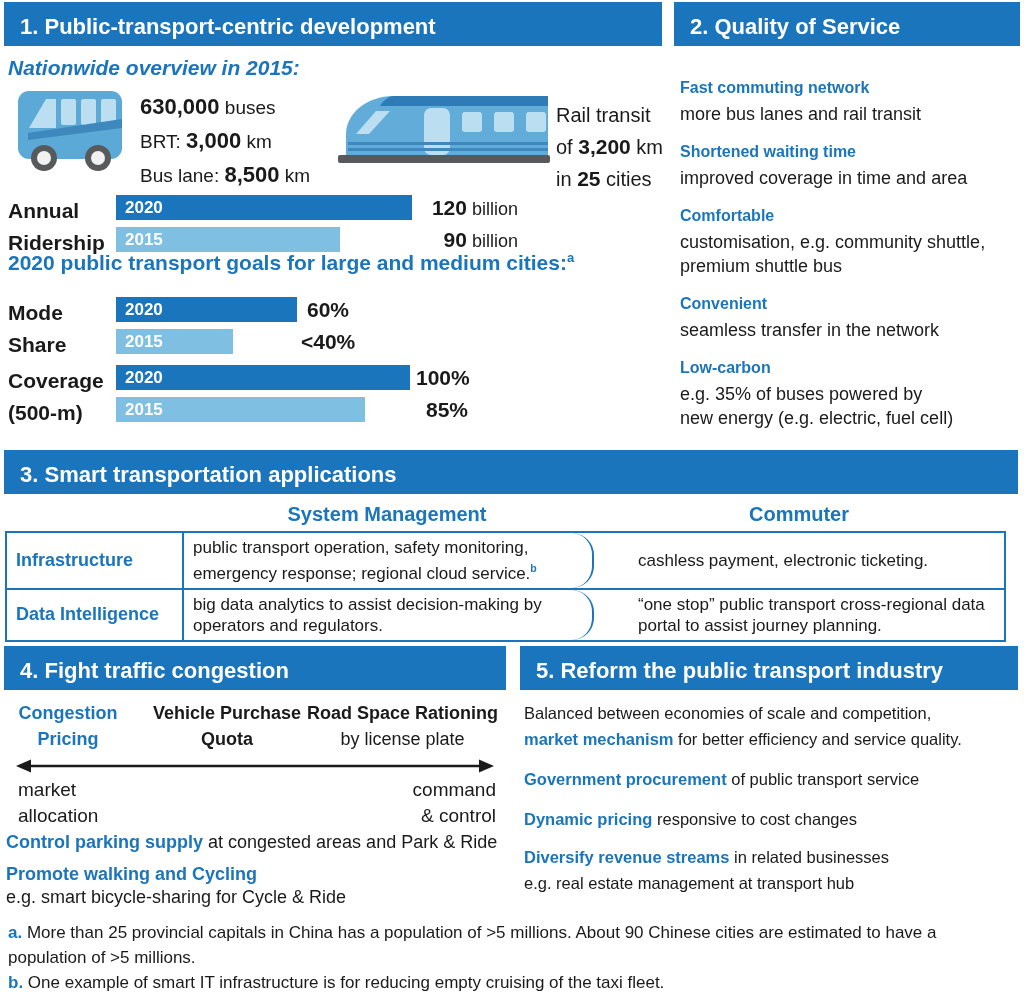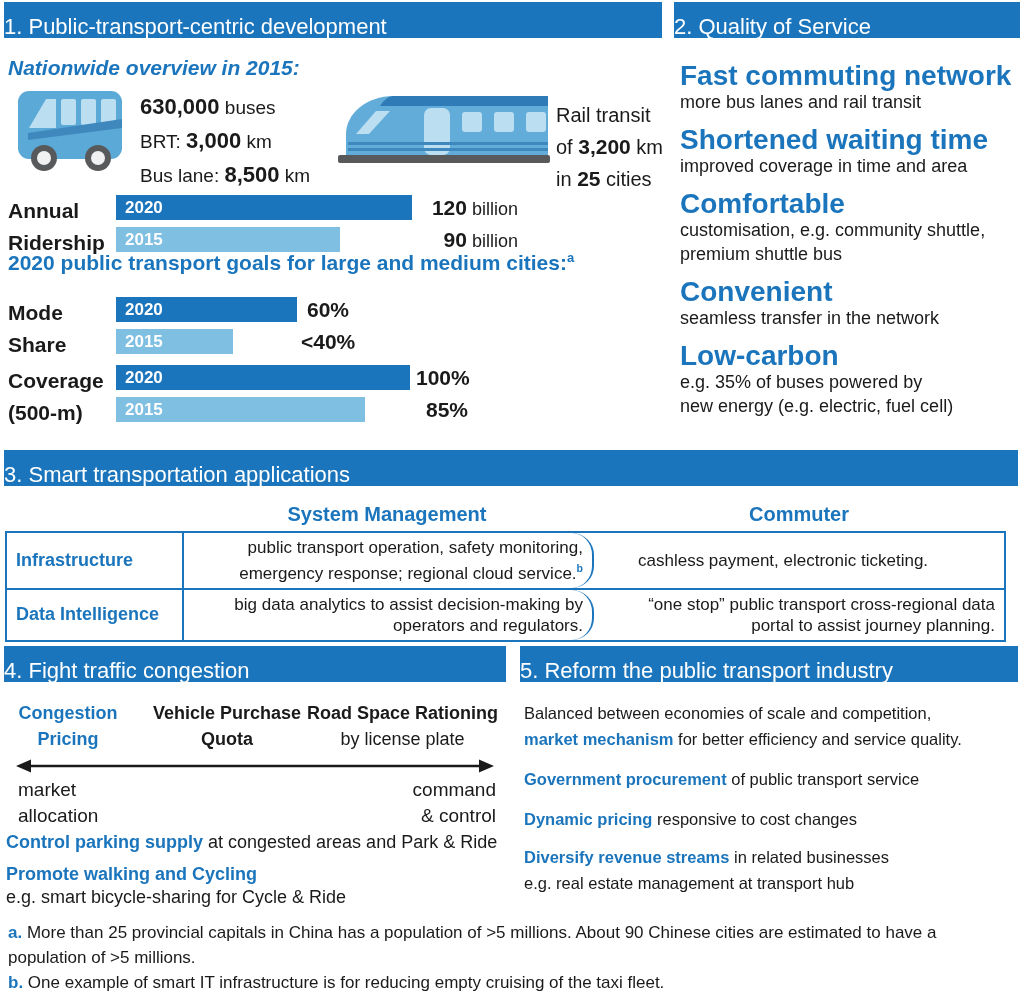--- a/index.html
+++ b/index.html
@@ -5,22 +5,22 @@
   :root{
     --accent:#1b75bc;
     --barlight:#7fbfe2;
     --gray:#58595b;
     --ink:#1a1a1a;
   }
   *{margin:0;padding:0;box-sizing:border-box;}
   body{background:#fff;font-family:"Liberation Sans",sans-serif;color:var(--ink);}
   #canvas{position:relative;width:1024px;height:995px;background:#fff;overflow:hidden;}
 
-  .hdr{position:absolute;background:var(--accent);height:36px;line-height:50px;
-       color:#fff;font-weight:normal;font-size:22px;white-space:nowrap;}
+  .hdr{position:absolute;background:var(--accent);height:44px;line-height:50px;
+       color:#fff;font-weight:bold;font-size:22px;padding-left:16px;white-space:nowrap;}
 
   .bluehead{color:var(--accent);font-weight:bold;}
   .rb{font-weight:bold;}
   .rblue{color:var(--accent);}
   .rsup{vertical-align:super;font-size:0.62em;font-weight:bold;color:var(--accent);}
 
   
   .s1-overview{position:absolute;left:8px;top:56px;font-size:21px;font-style:italic;}
   .iconbox{position:absolute;}
   .busstats{position:absolute;left:140px;top:90px;font-size:19px;line-height:33px;white-space:nowrap;}
@@ -40,26 +40,26 @@
   .bval{text-align:right;font-size:18px;white-space:nowrap;}
   .bval .rb{font-size:21px;}
   .gA .barea{width:312px;} .gA .bval{width:90px;}
   .gB .barea{width:185px;} .gB .bval{width:48px;}
   .gC .barea{width:300px;} .gC .bval{width:52px;}
   .goals{position:absolute;left:8px;top:250px;font-size:21px;font-weight:bold;color:var(--accent);white-space:nowrap;}
 
   
   .s2{position:absolute;left:680px;top:62px;width:342px;}
   .s2item{margin-bottom:12px;}
-  .s2item .h{font-size:28px;line-height:27px;margin-bottom:1px;}
+  .s2item .h{font-size:16px;line-height:27px;margin-bottom:1px;margin-top:12px;}
   .s2item .l div{font-size:18px;line-height:24px;white-space:nowrap;}
 
   
   .colhead{position:absolute;top:503px;font-size:20px;text-align:center;}
-  .tbl{position:absolute;left:5px;top:531px;width:1001px;border:2px solid var(--accent);text-align:right;}
+  .tbl{position:absolute;left:5px;top:531px;width:1001px;border:2px solid var(--accent);}
   .trow{display:flex;}
   .trow + .trow{border-top:2px solid var(--accent);}
   .tc{padding:4px 9px;font-size:17px;line-height:21px;display:flex;align-items:center;}
   .tc1{width:177px;border-right:2px solid var(--accent);color:var(--accent);
        font-weight:bold;font-size:18px;}
   .tc2{width:410px;border-right:2px solid var(--accent);border-radius:22px;}
   .tc3{flex:1;padding-left:44px;}
 
   
   .s4col{position:absolute;text-align:center;font-size:18px;font-weight:bold;line-height:26px;}

